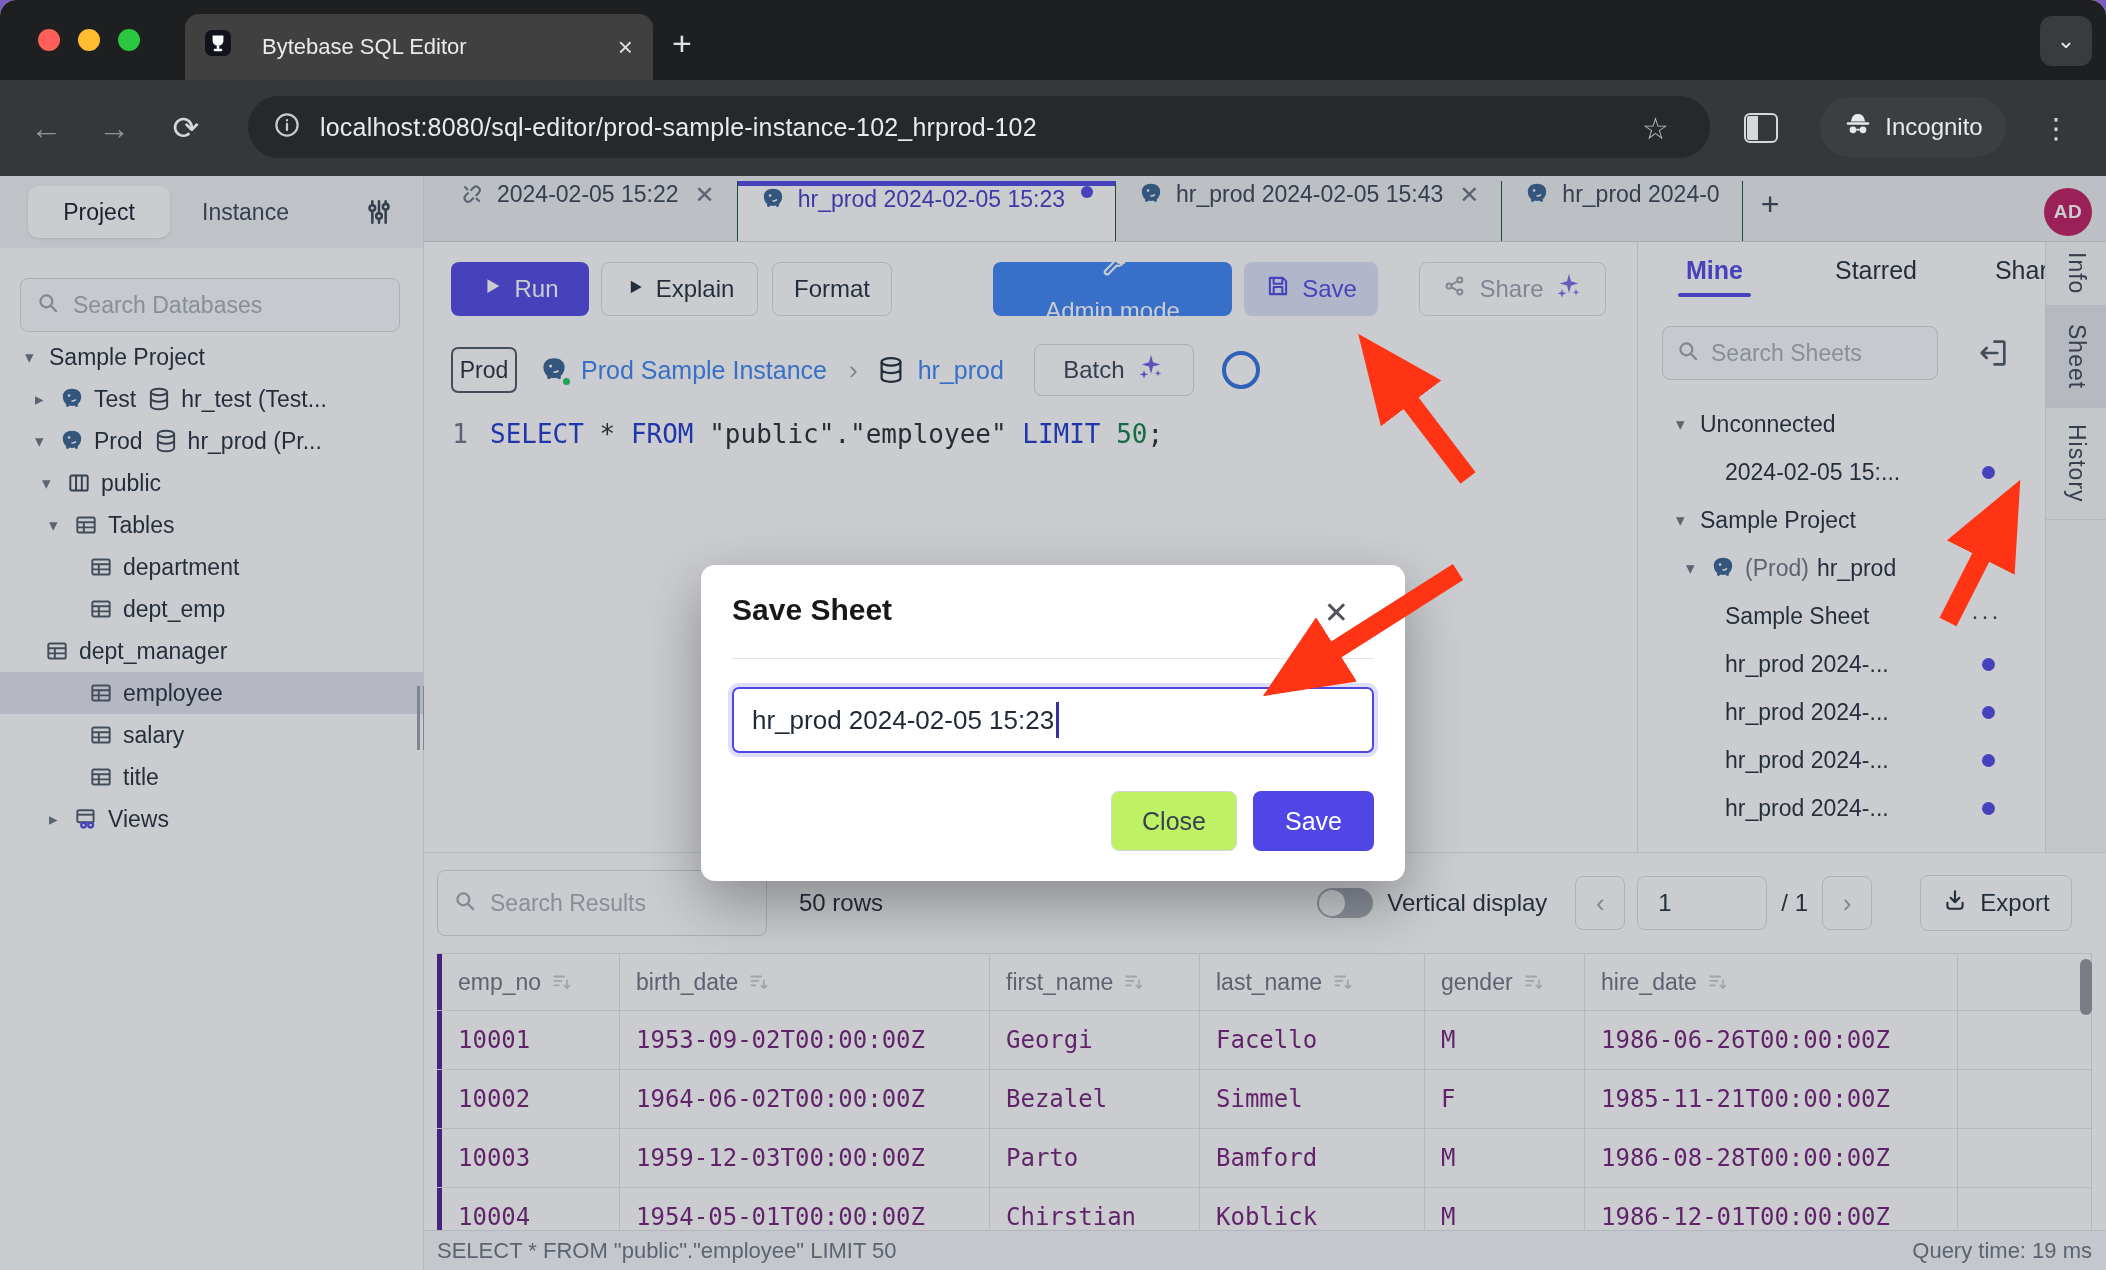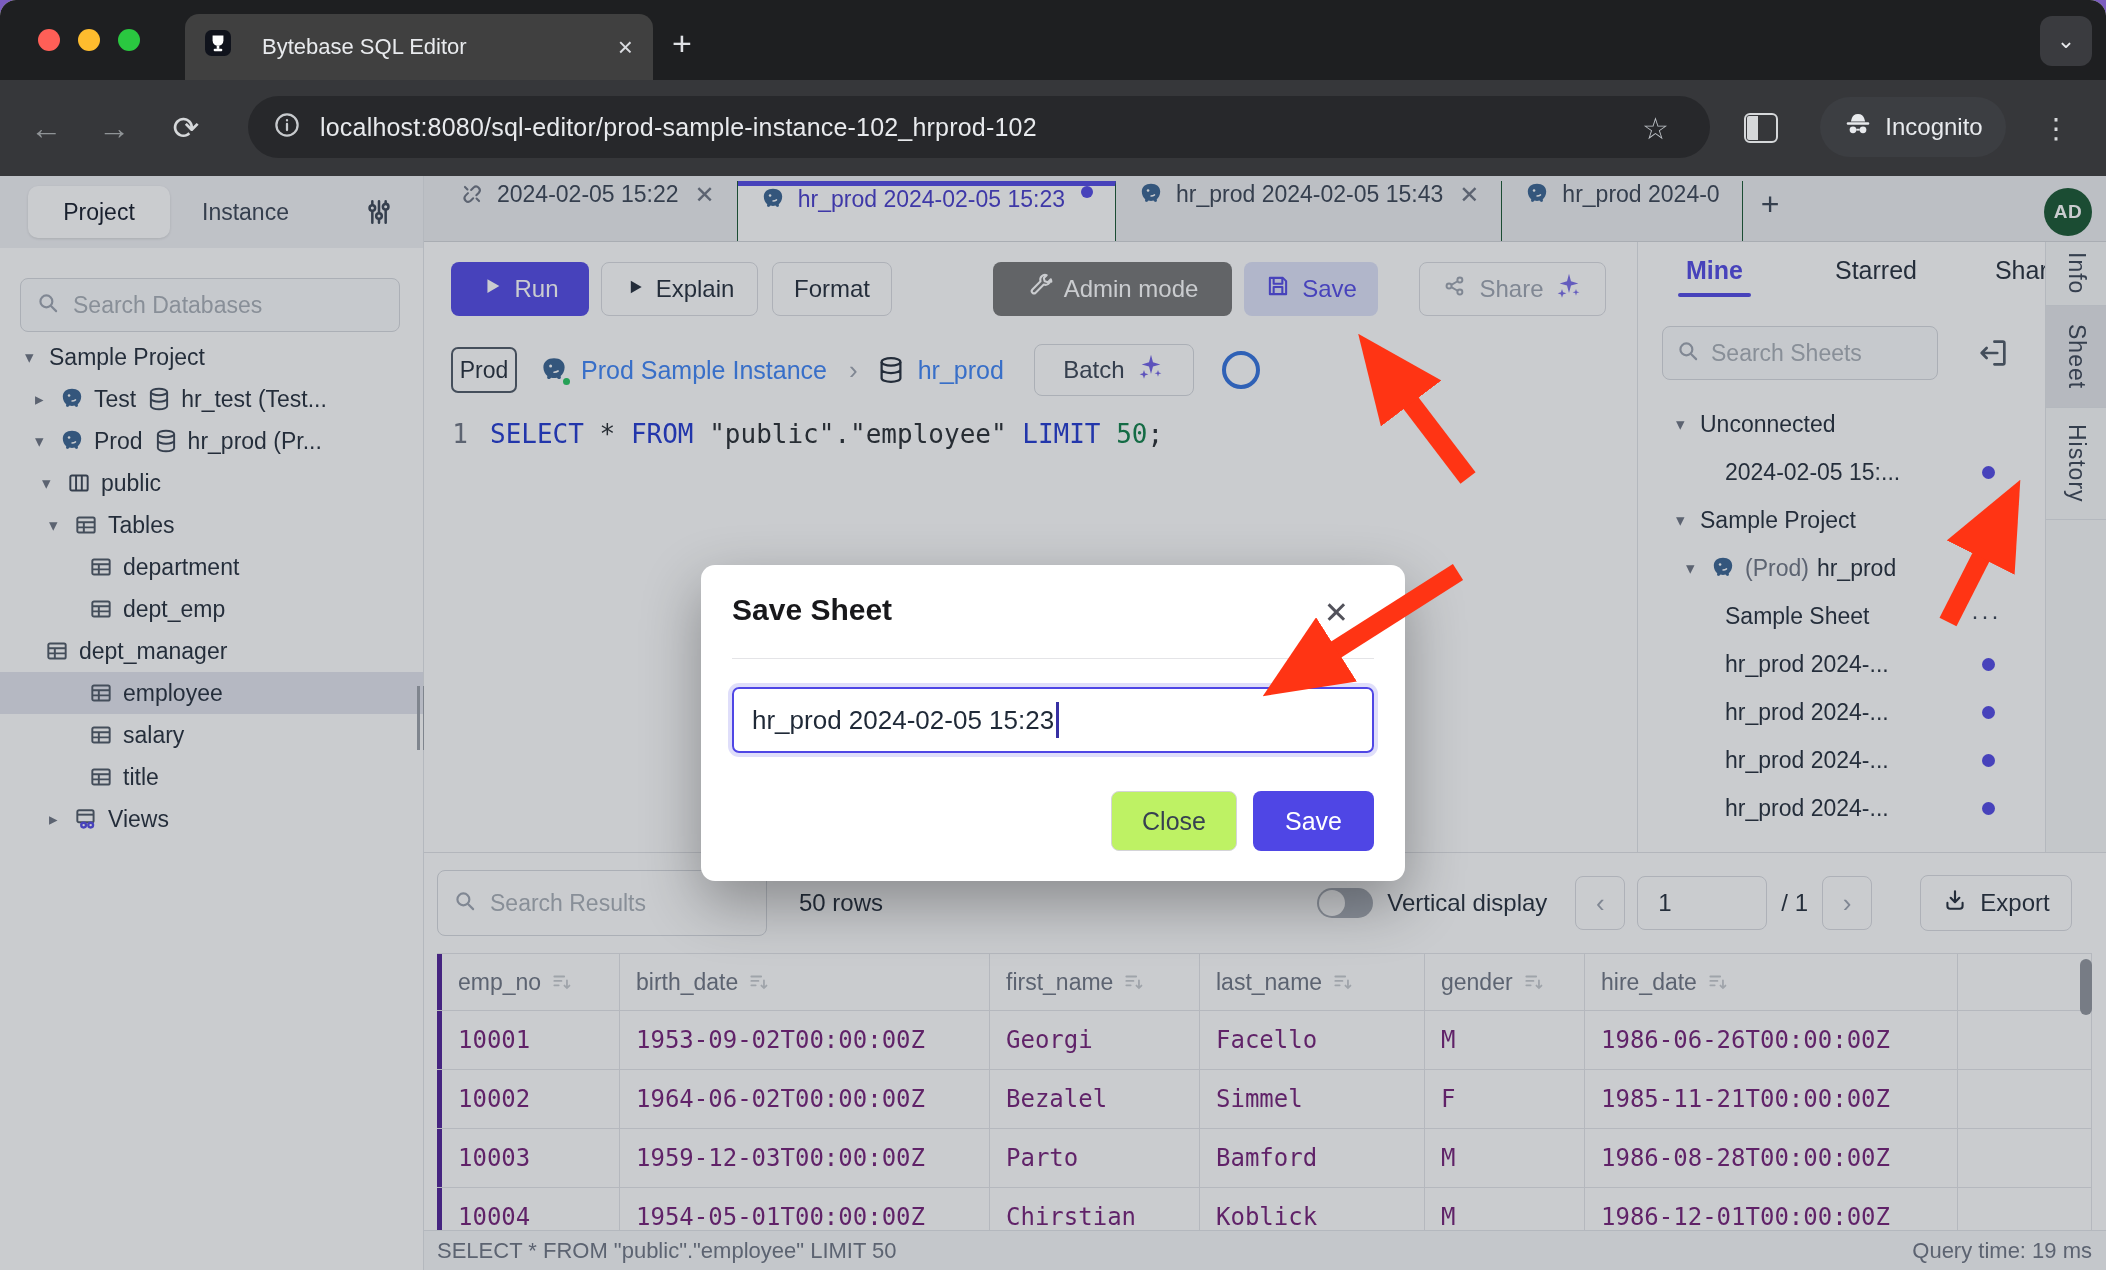--- a/index.html
+++ b/index.html
@@ -49,30 +49,30 @@
 
   
   .topbar{position:absolute;left:424px;top:0;width:1682px;height:66px;background:#eceef1;border-bottom:1px solid #d3d6da;display:flex;align-items:flex-end;}
   .etabs{display:flex;height:60px;margin-left:13px;}
   .etab{display:flex;align-items:flex-start;gap:12px;padding:0 22px;border-right:1px solid #14532d;font-size:23px;color:#374151;height:60px;position:relative;}
   .etab .ticon{margin-right:0;}
   .etab.active{background:#fff;color:#4338ca;border-top:5px solid #4f46e5;}
   .etab .dot{width:12px;height:12px;border-radius:50%;background:#4f46e5;margin-left:4px;}
   .etab .x{color:#6b7280;font-size:24px;margin-left:4px;}
   .plus-tab{font-size:32px;color:#374151;margin-left:18px;align-self:center;margin-bottom:8px;}
-  .avatar{position:absolute;right:14px;top:12px;width:48px;height:48px;border-radius:50%;background:#14532d;color:#fff;font-size:19px;font-weight:bold;display:flex;align-items:center;justify-content:center;letter-spacing:.5px;}
+  .avatar{position:absolute;right:14px;top:12px;width:48px;height:48px;border-radius:50%;background:#be185d;color:#fff;font-size:19px;font-weight:bold;display:flex;align-items:center;justify-content:center;letter-spacing:.5px;}
 
   
   .editor{position:absolute;left:424px;top:66px;width:1213px;height:610px;background:#fff;}
   .ed-toolbar{position:absolute;left:0;top:20px;width:100%;height:54px;display:flex;align-items:center;}
   .btn{height:54px;border-radius:8px;display:flex;align-items:center;justify-content:center;gap:11px;font-size:24px;border:1px solid transparent;}
   .btn-run{margin-left:27px;width:138px;background:#4f46e5;color:#fff;}
   .btn-explain{margin-left:12px;width:157px;background:#fff;border-color:#d9dbe0;color:#1f2937;}
   .btn-format{margin-left:14px;width:120px;background:#fff;border-color:#d9dbe0;color:#1f2937;}
-  .btn-admin{margin-left:101px;width:239px;background:#737373;color:#fff;}
+  .btn-admin{margin-left:101px;width:239px;background:#3b82f6;color:#fff;flex-direction:column;}
   .btn-save{margin-left:12px;width:134px;background:#dde2f9;color:#4f46e5;}
   .btn-share{margin-left:41px;width:187px;background:#fff;border-color:#d9dbe0;color:#9ca3af;}
   .breadcrumb{position:absolute;left:0;top:103px;width:100%;height:50px;display:flex;align-items:center;}
   .env-chip{margin-left:27px;width:66px;height:46px;border:2px solid #4b5563;border-radius:7px;display:flex;align-items:center;justify-content:center;font-size:23px;color:#1f2937;}
   .bc-icon{position:relative;width:30px;height:30px;margin-left:22px;}
   .bc-icon svg{width:30px;height:30px;}
   .statdot{position:absolute;right:-3px;bottom:-2px;width:11px;height:11px;border-radius:50%;background:#22c55e;border:2px solid #fff;}
   .bc-text{margin-left:12px;font-size:25px;color:#3b82f6;}
   .bc-sep{margin-left:22px;color:#9ca3af;font-size:26px;}
   .btn-batch{margin-left:30px;width:160px;height:52px;border:1px solid #d5d8dd;border-radius:8px;background:#fff;display:flex;align-items:center;justify-content:center;gap:12px;font-size:24px;color:#374151;}

